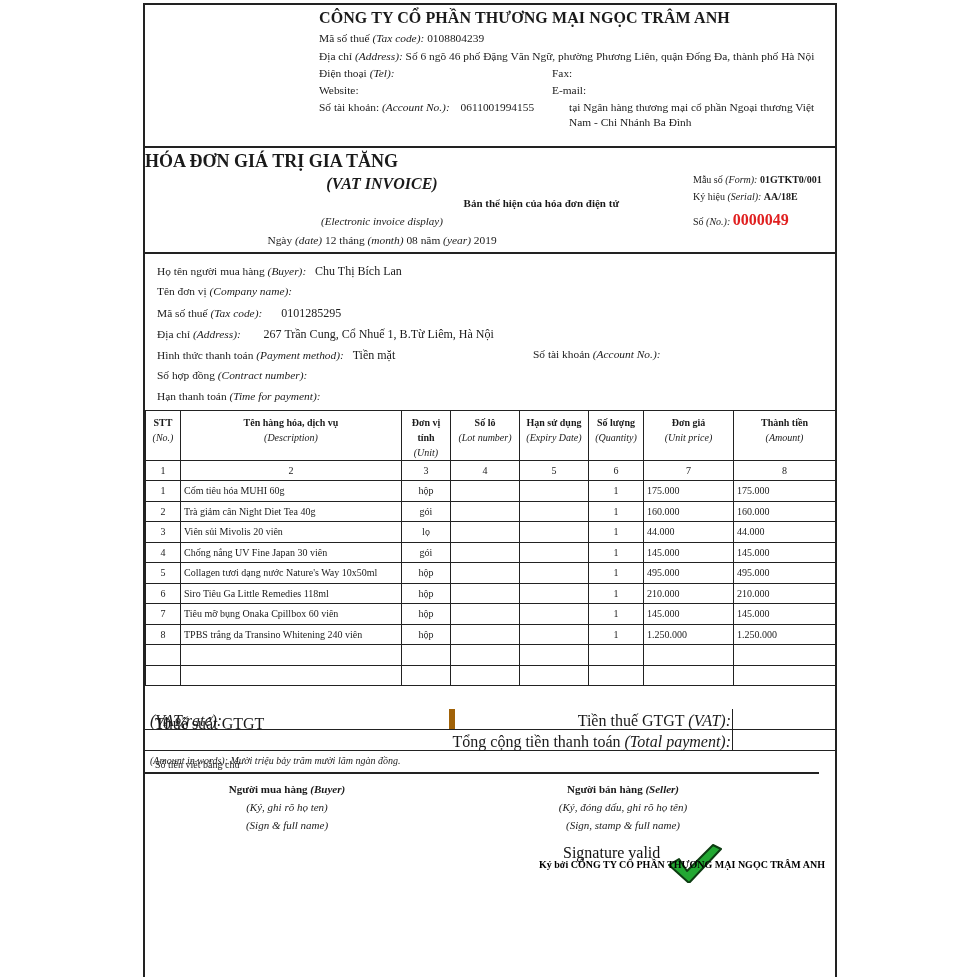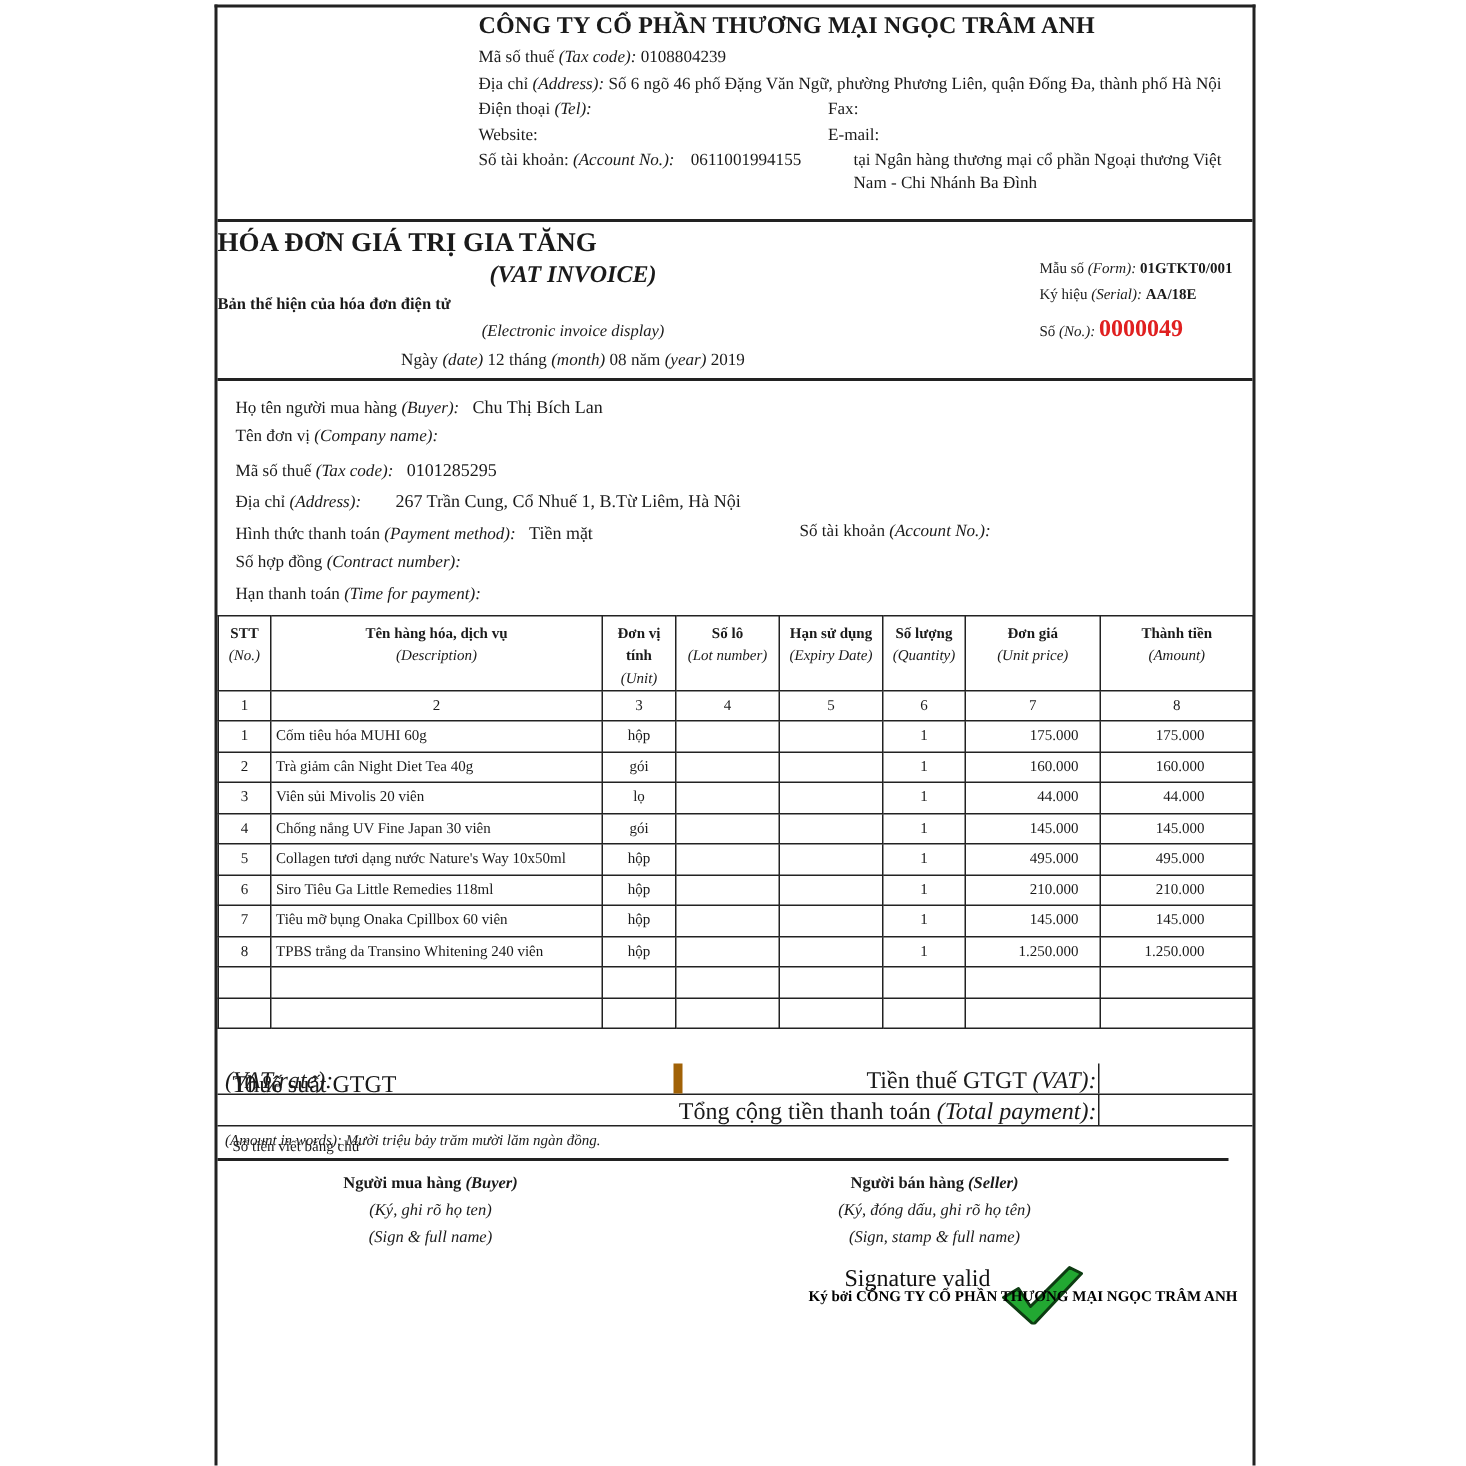--- a/index.html
+++ b/index.html
@@ -8,39 +8,39 @@
   .frame { position:absolute; left:143px; top:3px; width:690px; height:974px;
            border-left:2px solid #222; border-right:2px solid #222; border-top:2px solid #222; }
   .sec { position:absolute; left:0; right:0; }
   .company { top:0; height:141px; border-bottom:2px solid #222; }
   .company .name { position:absolute; left:174px; top:4px; font-size:16px; font-weight:bold; letter-spacing:0.1px; }
   .company .line { position:absolute; left:174px; font-size:11.4px; white-space:nowrap; }
   .company .line i, .buyer i { font-style:italic; }
   .title-sec { top:143px; height:104px; border-bottom:2px solid #222; }
   .title-sec .t1 { position:absolute; left:0; width:474px; text-align:left; top:3px; font-size:18px; font-weight:bold; }
   .title-sec .t2 { position:absolute; left:0; width:474px; text-align:center; top:27px; font-size:16px; font-weight:bold; font-style:italic; }
-  .title-sec .t3 { position:absolute; left:0; width:474px; text-align:left; top:49px; font-size:11px; font-weight:bold; }
+  .title-sec .t3 { position:absolute; left:0; width:474px; text-align:right; top:49px; font-size:11px; font-weight:bold; }
   .title-sec .t4 { position:absolute; left:0; width:474px; text-align:center; top:67px; font-size:11px; font-style:italic; }
   .title-sec .t5 { position:absolute; left:0; width:474px; text-align:center; top:86px; font-size:11.4px; }
   .meta { position:absolute; left:548px; font-size:10px; white-space:nowrap; }
   .meta b { font-weight:bold; }
   .meta .no { color:#e02020; font-size:16px; font-weight:bold; }
   .buyer { top:249px; height:156px; }
   .buyer .row { position:absolute; left:12px; font-size:11.4px; white-space:nowrap; }
   .buyer .val { font-size:12px; }
   .buyer .right { position:absolute; left:388px; font-size:11.4px; }
   table.items { position:absolute; left:0; top:405px; width:690px; border-collapse:collapse; table-layout:fixed; font-size:10px; }
   table.items td, table.items th { border:1px solid #222; padding:0 3px; overflow:hidden; white-space:nowrap; }
   table.items th { font-weight:bold; vertical-align:top; padding-top:4px; height:42px; text-align:center; line-height:15px; }
   table.items th i { font-weight:normal; font-style:italic; }
   table.items tr.num td { height:19px; text-align:center; }
   table.items tr.item td { height:19.5px; }
   table.items tr.empty td { height:19.5px; }
   .c { text-align:center; }
-  .r { text-align:right; }
+  .r { }
   .trow { position:absolute; left:0; width:690px; height:20px; border-bottom:1px solid #222; }
   .trow .lbl { position:absolute; right:104px; top:3px; white-space:nowrap; }
   .trow .valbox { position:absolute; right:0; top:0; width:102px; height:20px; border-left:1px solid #222; }
   .trow .leftbox { position:absolute; left:0; top:0; width:304px; height:20px; border-right:6px solid #a16207;text-decoration:underline; }
   .trow .leftbox span { position:absolute; left:5px; top:3px; white-space:nowrap; }
   .words { position:absolute; left:0; width:674px; height:21px; border-bottom:2px solid #222; font-size:10px; }
   .words span { position:absolute; left:5px; top:4px; white-space:nowrap; }
   .sig { position:absolute; top:778px; font-size:11px; text-align:center; width:260px; }
   .sig .h { font-weight:bold; }
   .sig .s { font-style:italic; margin-top:6px; }
@@ -120,21 +120,21 @@
       <i>(Buyer):</i>
       <span class="val" style="margin-left:6px">Chu Thị Bích Lan</span>
     </div>
     <div class="row" style="top:31px">
       <span>Tên đơn vị</span>
       <i>(Company name):</i>
     </div>
     <div class="row" style="top:52px">
       <span>Mã số thuế</span>
       <i>(Tax code):</i>
-      <span class="val" style="margin-left:6px">0101285295</span>
+      <span class="val" style="margin-left:16px">0101285295</span>
     </div>
     <div class="row" style="top:73px">
       <span>Địa chỉ</span>
       <i>(Address):</i>
       <span class="val" style="margin-left:20px">267 Trần Cung, Cổ Nhuế 1, B.Từ Liêm, Hà Nội</span>
     </div>
     <div class="row" style="top:94px">
       <span>Hình thức thanh toán</span>
       <i>(Payment method):</i>
       <span class="val" style="margin-left:6px">Tiền mặt</span>

